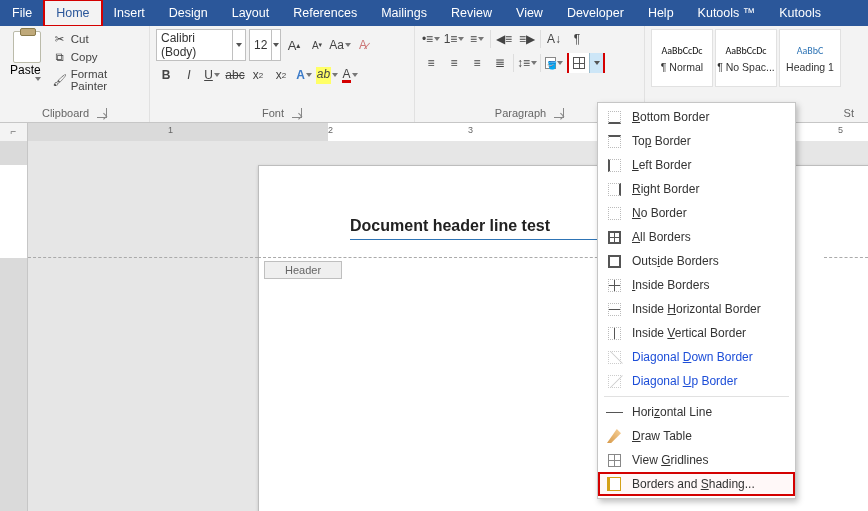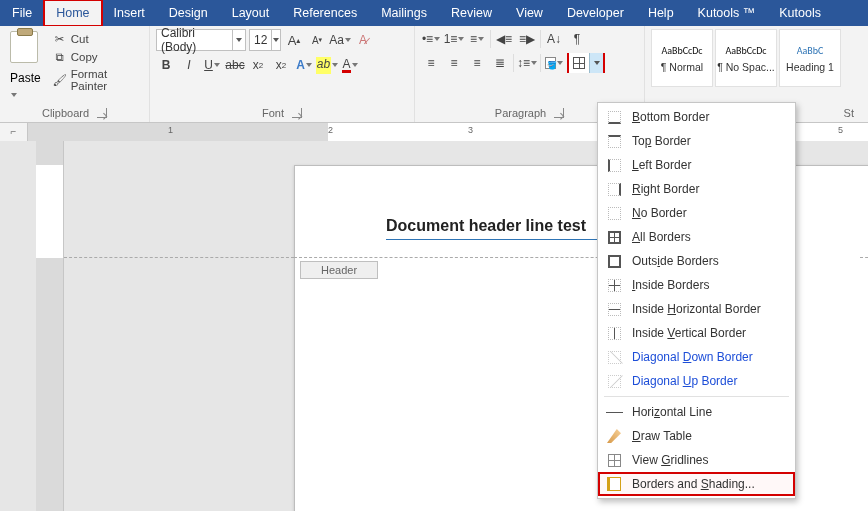--- a/index.html
+++ b/index.html
@@ -14,31 +14,31 @@
   
   .ribbon { background: #f3f3f3; height: 97px; display: flex; border-bottom: 1px solid #c6c6c6; position: relative; }
   .group { border-right: 1px solid #e1e1e1; display: flex; flex-direction: column; justify-content: space-between; padding: 3px 6px 0 6px; position: relative; }
   .group-label { text-align: center; color: #666; font-size: 11px; padding: 2px 4px 3px; display:flex; justify-content:center; align-items:center; gap:8px;}
   .dlauncher { width:10px;height:10px;border:1px solid #888;border-top:none;border-left:none;position:relative; }
   .dlauncher::after{content:"";position:absolute;right:-1px;bottom:-1px;width:4px;height:4px;border-right:1px solid #888;border-bottom:1px solid #888;transform:rotate(-45deg) translate(-1px,0);}
 
 
   
   .clip-body { display:flex; gap:6px; align-items:flex-start; }
-  .paste-big { display:flex; flex-direction:column; align-items:flex-start; padding:2px 4px; gap:8px; cursor:pointer; }
+  .paste-big { display:flex; flex-direction:column; align-items:flex-end; padding:2px 4px; gap:0; cursor:pointer; }
   .paste-icon { width:28px;height:32px;background:#fff;border:1px solid #bba;position:relative;border-radius:2px;}
   .paste-icon::before{content:"";position:absolute;top:-4px;left:6px;width:14px;height:6px;background:#bfa97a;border:1px solid #8a7a4a;border-radius:2px;}
   .clip-small { display:flex;flex-direction:column;gap:2px; padding-top:2px;}
   .clip-row { display:flex;align-items:center;gap:4px;color:#444;font-size:11.5px;cursor:pointer;padding:1px 2px;}
   .mini-icon{width:14px;height:14px;display:inline-flex;align-items:center;justify-content:center;}
 
   
   .font-body{display:flex;flex-direction:column;gap:4px;}
   .font-row{display:flex;gap:3px;align-items:center;}
-  .combo{border:1px solid #c0c0c0;background:#fff;display:flex;align-items:center;height:22px;font-size:12px;}
+  .combo{border:1px solid #c0c0c0;background:#fff;display:flex;align-items:center;height:32px;font-size:12px;}
   .combo-text{padding:0 4px;color:#333;}
   .combo-arrow{width:14px;display:flex;justify-content:center;align-items:center;border-left:1px solid #c0c0c0;height:100%;}
   .tri-down{width:0;height:0;border-left:3px solid transparent;border-right:3px solid transparent;border-top:4px solid #555;}
   .fontname{width:90px;}
   .fontsize{width:32px;}
   .ribbon-btn{width:20px;height:20px;display:flex;align-items:center;justify-content:center;border:1px solid transparent;cursor:pointer;color:#444;font-size:12px;}
 
   
   .para-body{display:flex;flex-direction:column;gap:4px;}
 
@@ -58,21 +58,21 @@
   .borders-drop{width:14px;height:20px;display:flex;align-items:center;justify-content:center;background:#cde6f7;border-left:1px solid #9bc;}
 
   
   .ruler-h{background:#fff;height:18px;border-bottom:1px solid #c6c6c6;display:flex;align-items:center;position:relative;}
   .ruler-corner{width:28px;height:18px;background:#f3f3f3;border-right:1px solid #c6c6c6;display:flex;align-items:center;justify-content:center;color:#777;font-size:10px;}
   .ruler-track{position:relative;flex:1;height:18px;background:#fff;}
   .ruler-dark{position:absolute;top:0;height:18px;background:#dadada;}
   .ruler-num{position:absolute;top:2px;font-size:9px;color:#666;}
 
   
-  .workspace{position:relative;display:flex;height:calc(511px - 26px - 97px - 18px);margin-left:36px;}
+  .workspace{position:relative;display:flex;height:calc(511px - 26px - 97px - 18px);}
   .ruler-v{width:28px;background:#fff;border-right:1px solid #c6c6c6;position:relative;}
   .canvas{flex:1;background:#e6e6e6;position:relative;overflow:hidden;}
   .page{position:absolute;left:230px;top:24px;width:720px;height:900px;background:#fff;border:1px solid #bdbdbd;box-shadow:0 1px 3px rgba(0,0,0,.15);}
   .doc-title{position:absolute;left:322px;top:76px;font-weight:600;font-size:16px;color:#222;}
   .doc-underline{position:absolute;left:322px;top:98px;width:260px;height:1px;background:#2e74b5;}
   .dotted-sep{position:absolute;left:230px;top:116px;width:720px;border-top:1px dashed #aaa;}
   .dotted-sep.left{left:0;width:230px;}
   .header-tag{position:absolute;left:236px;top:120px;background:#efefef;border:1px solid #bfbfbf;color:#666;font-size:11px;padding:2px 20px;}
 
   

